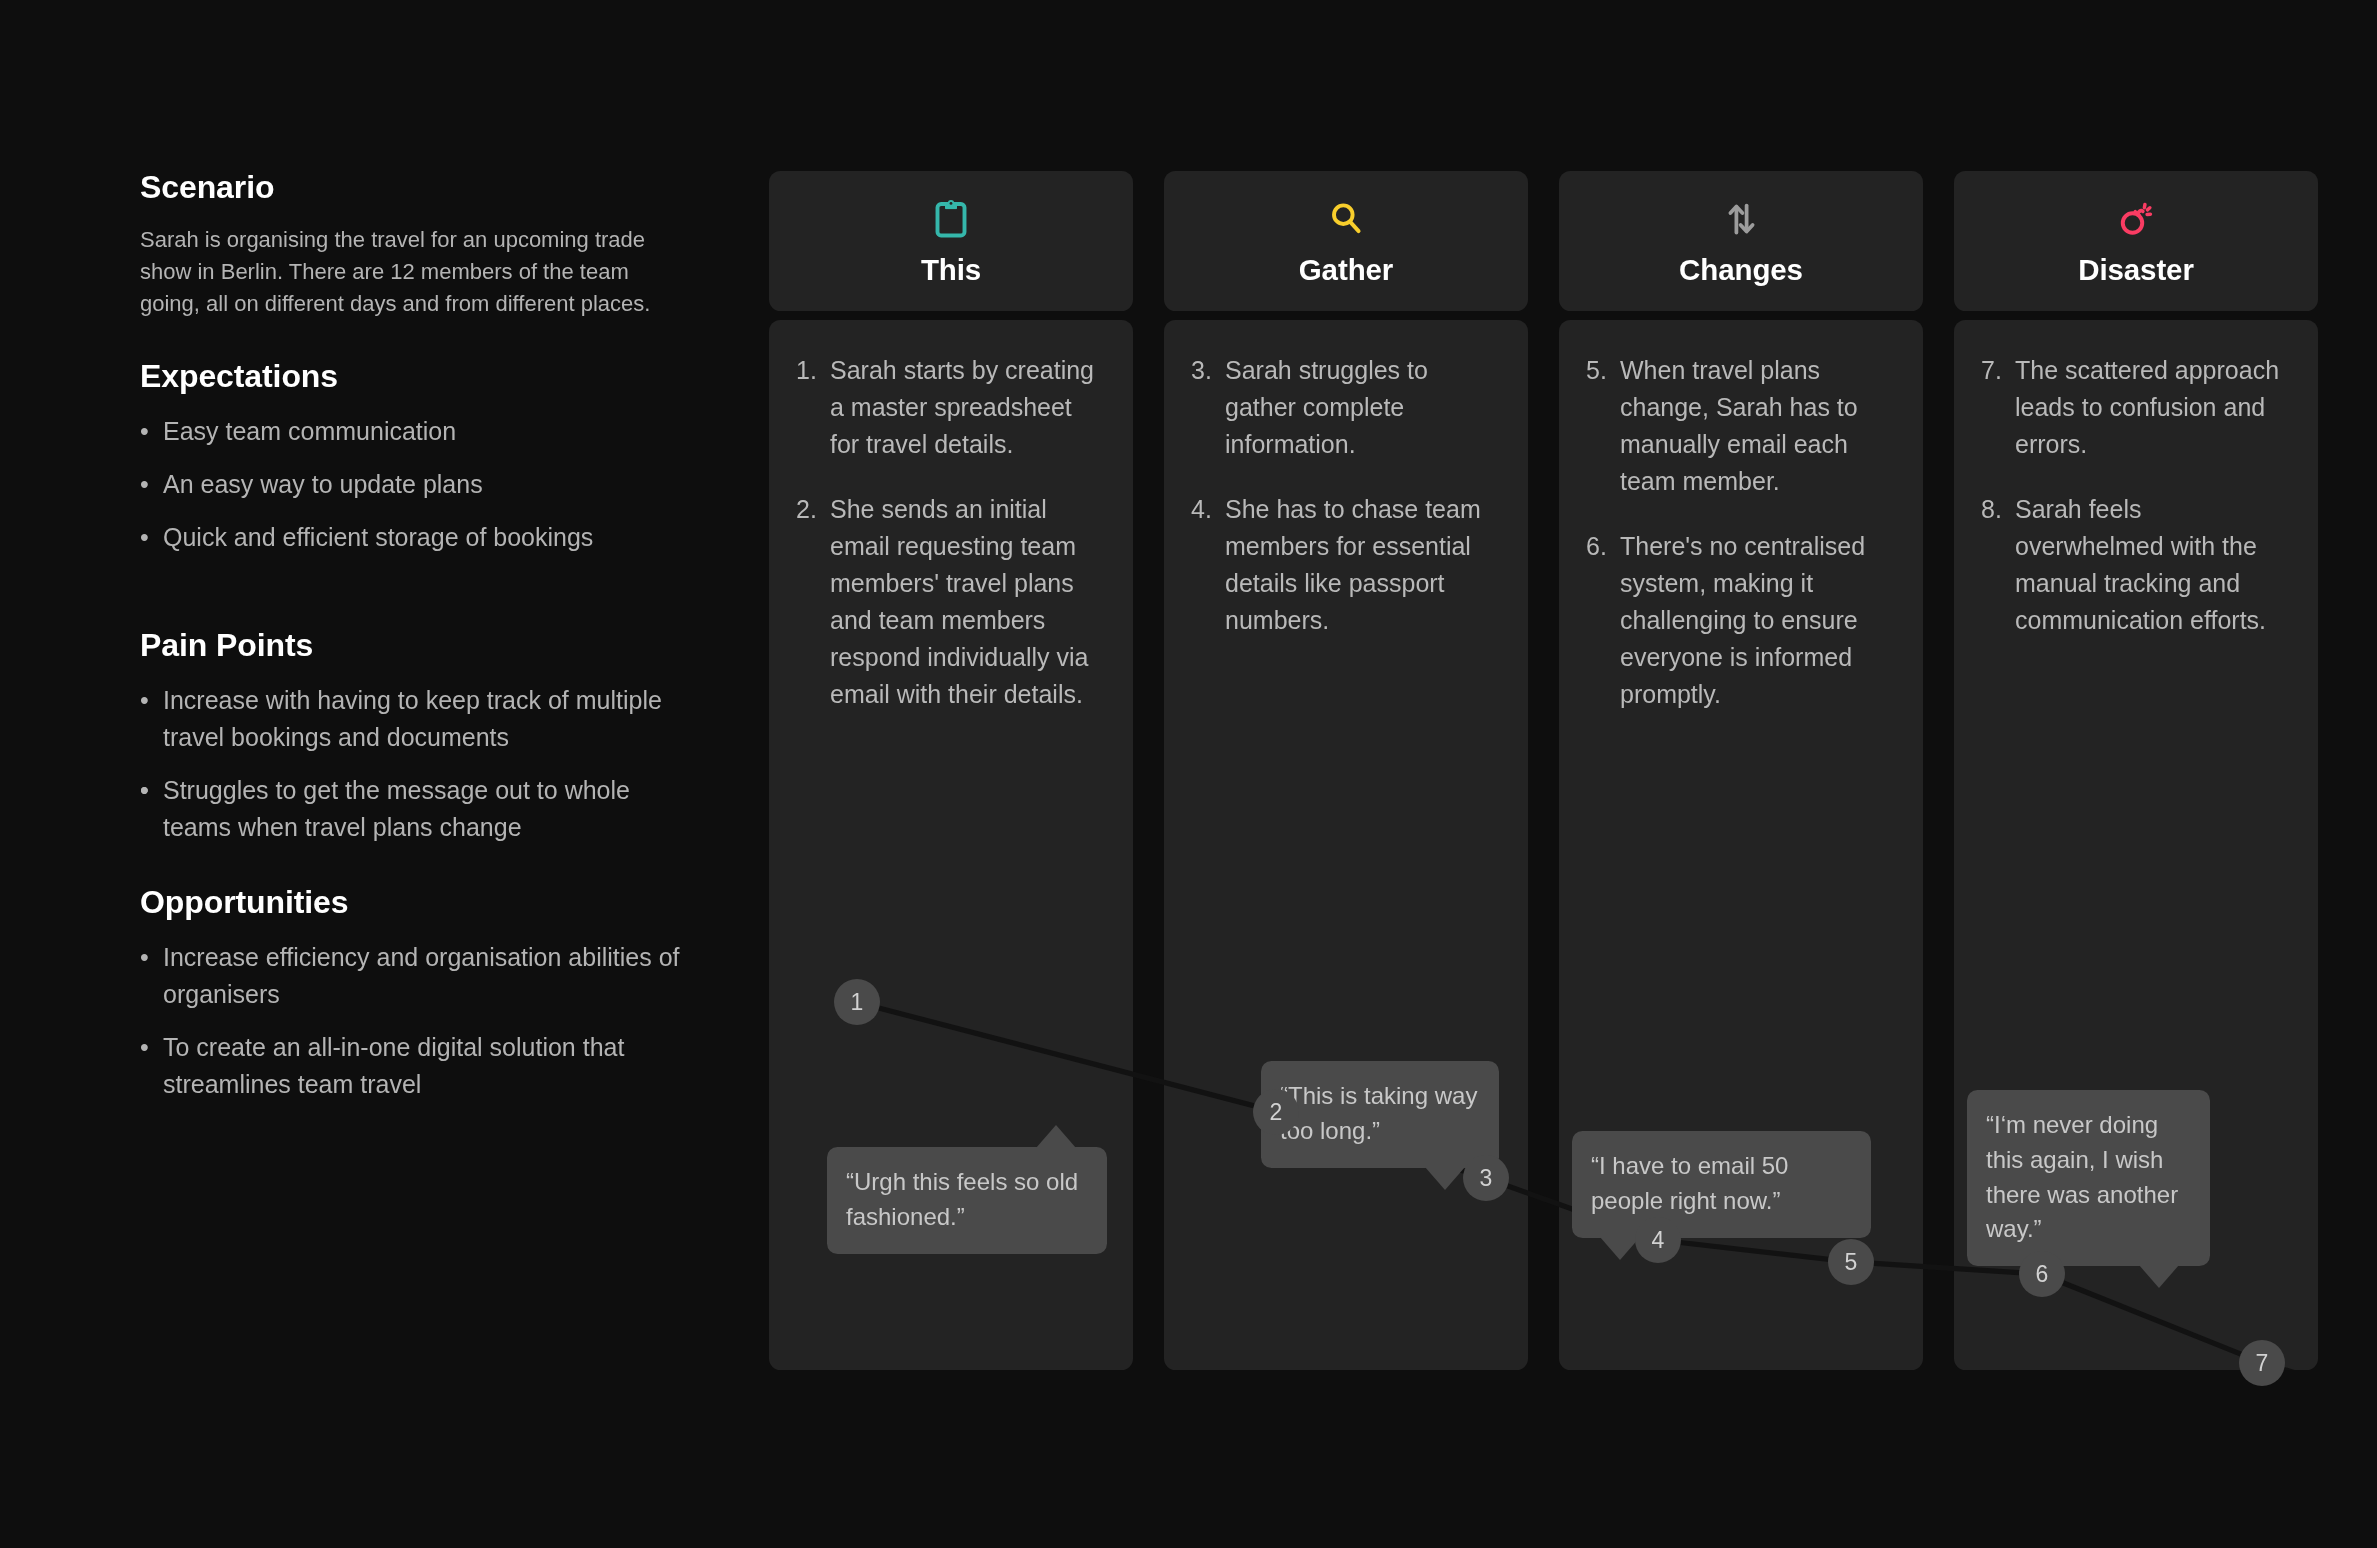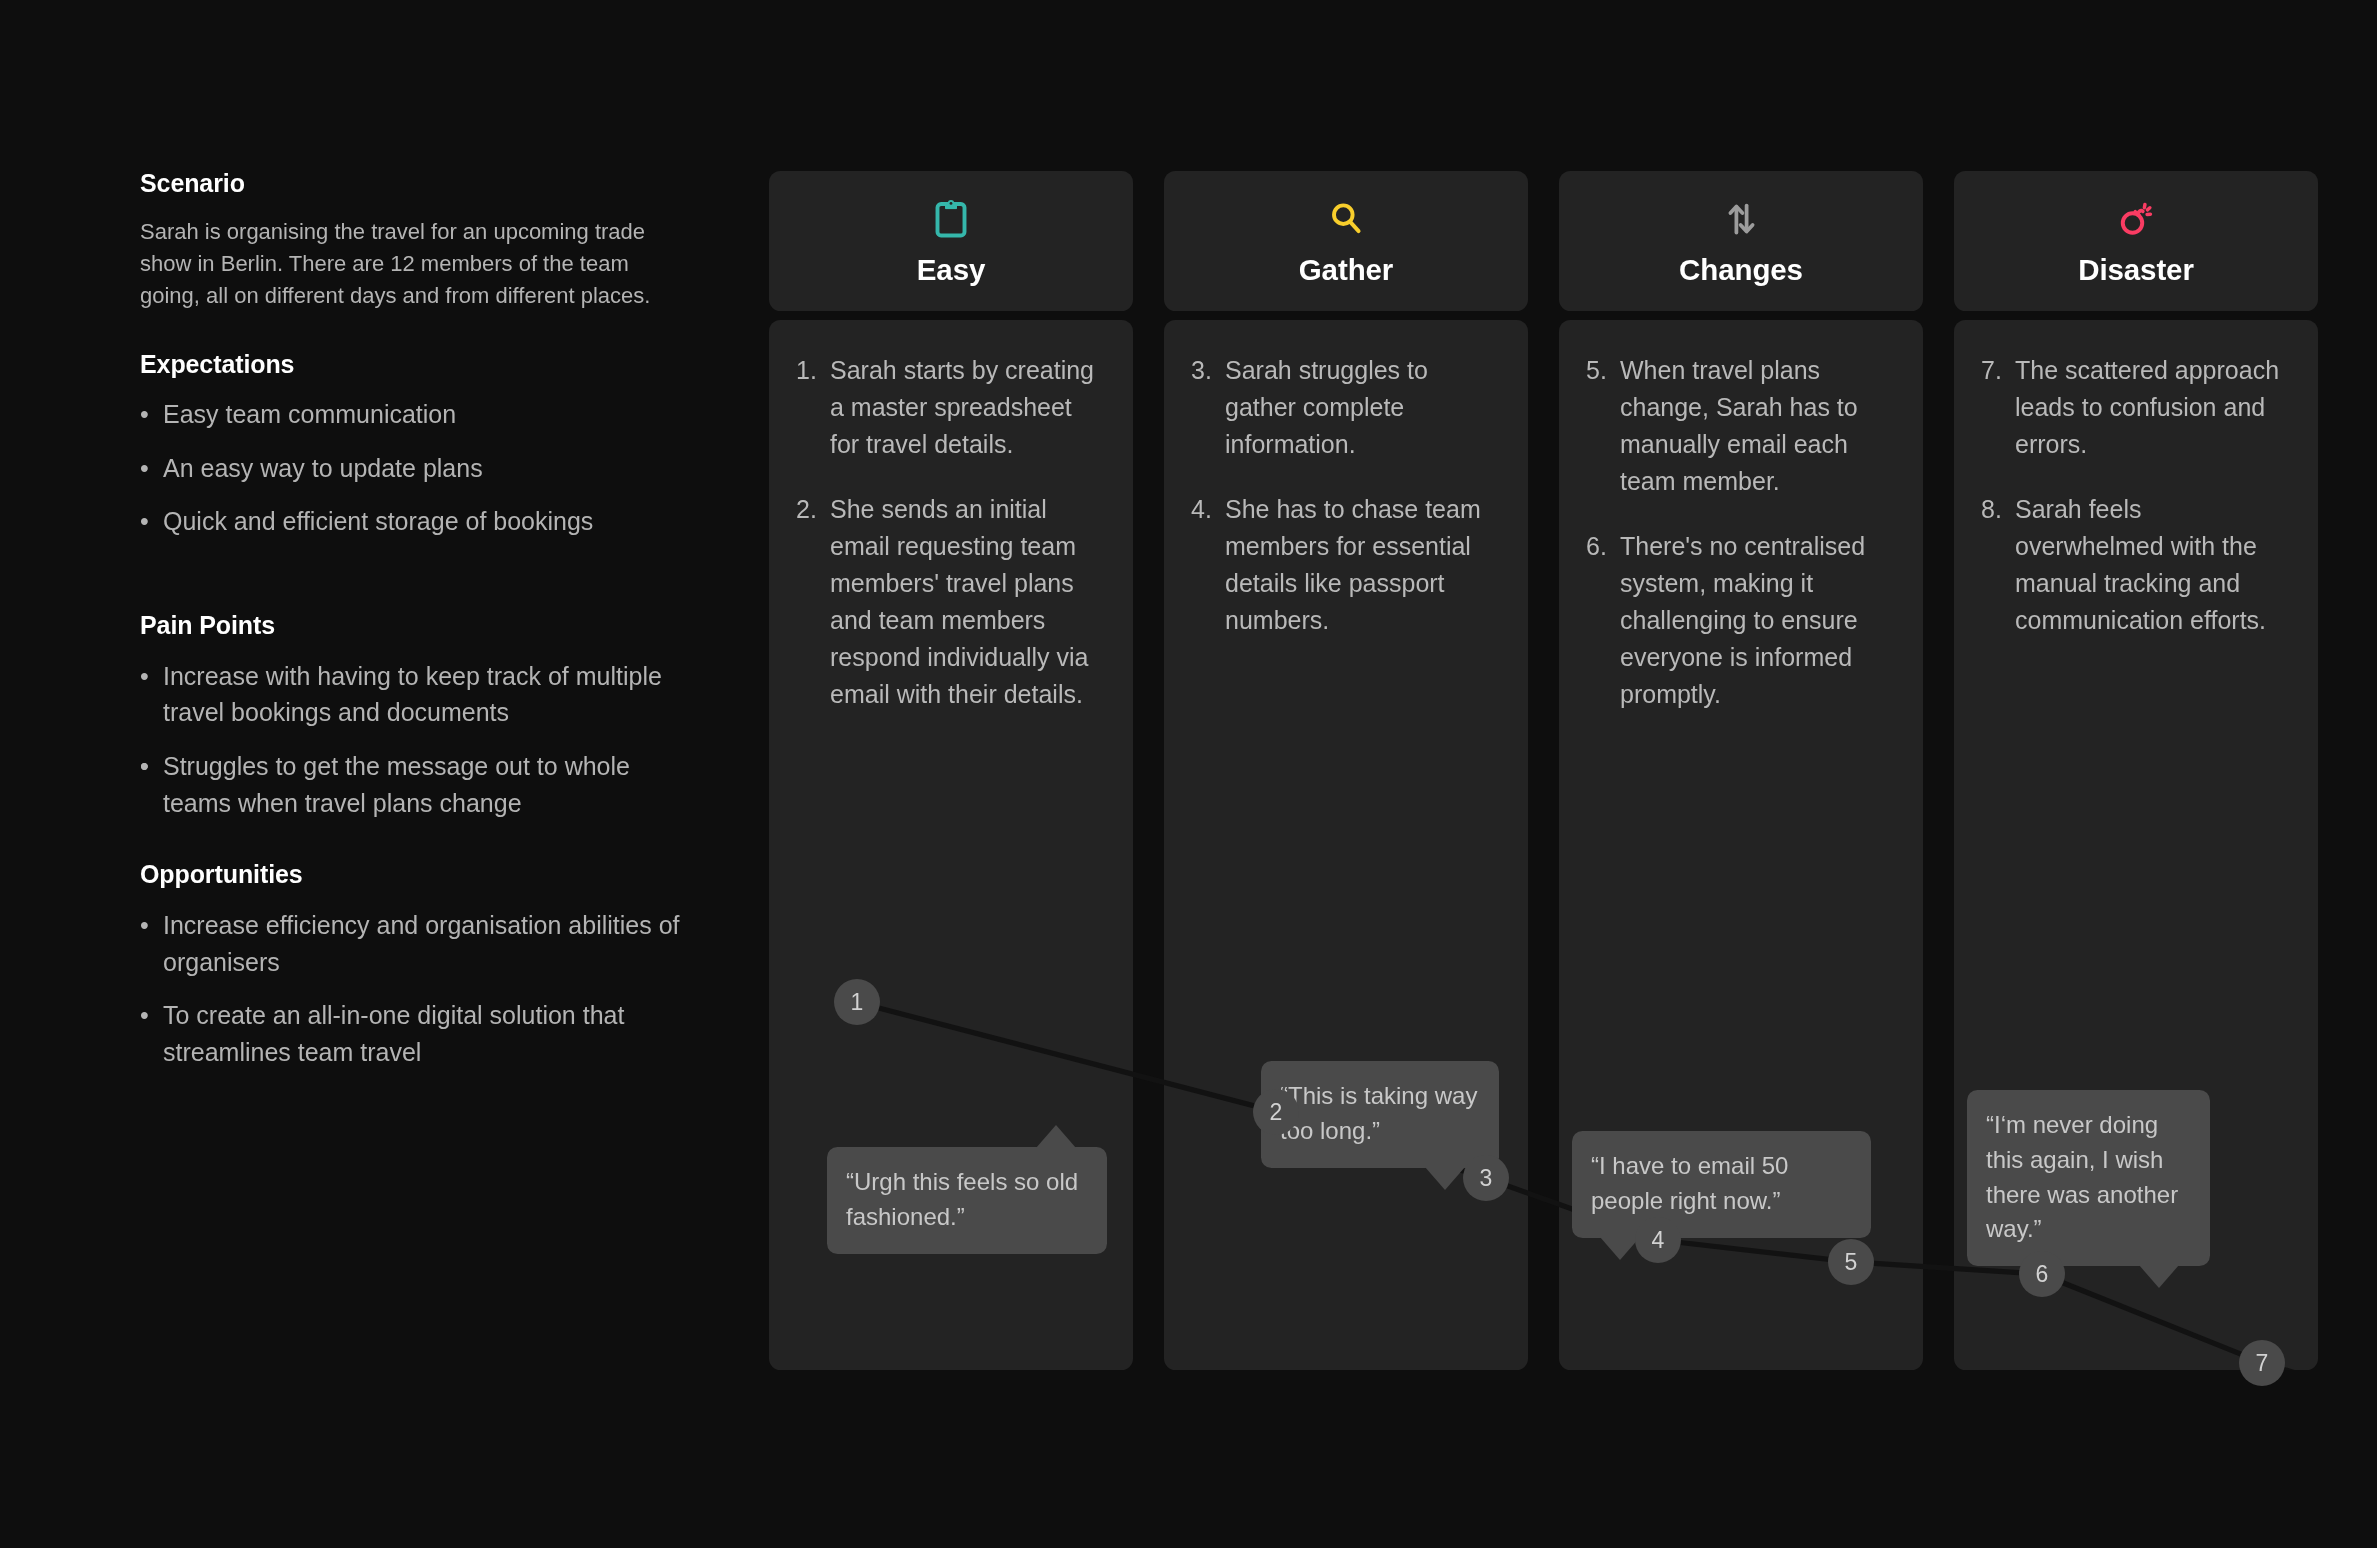--- a/index.html
+++ b/index.html
@@ -20,21 +20,21 @@
   
   #sidebar {
     position: absolute;
     left: 140px;
     top: 169px;
     width: 561px;
   }
   .side-section { margin-bottom: 0; }
   .side-h {
     color: #ffffff;
-    font-size: 25px;
+    font-size: 32px;
     font-weight: 700;
     letter-spacing: -0.1px;
     margin: 0 0 18px 0;
     line-height: 1.15;
   }
   .side-p {
     color: #b4b4b4;
     font-size: 22px;
     line-height: 1.47;
     margin: 0;
@@ -247,21 +247,21 @@
       <div class="col-head">
         <div class="col-icon">
           <svg width="36" height="42" viewBox="0 0 24 26" fill="none">
             <rect x="3" y="3" width="18" height="21" rx="2.4" stroke="#35b7ab" stroke-width="2.6"></rect>
             <path d="M8.4 3.2h7.2v3.2H8.4z" fill="#35b7ab"></path>
             <path d="M8 2.2h8v4H8z" fill="#35b7ab"></path>
             <circle cx="12" cy="2.4" r="2.1" fill="#35b7ab"></circle>
             <circle cx="12" cy="2.6" r="0.95" fill="#232323"></circle>
           </svg>
         </div>
-        <div class="col-title">Easy</div>
+        <div class="col-title">This</div>
       </div>
       <div class="col-body">
         <div class="steps">
           <div class="step">
             <span class="step-num">1.</span>
             <span class="step-txt">Sarah starts by creating a master spreadsheet for travel details.</span>
           </div>
           <div class="step">
             <span class="step-num">2.</span>
             <span class="step-txt">She sends an initial email requesting team members' travel plans and team members respond individually via email with their details.</span>

